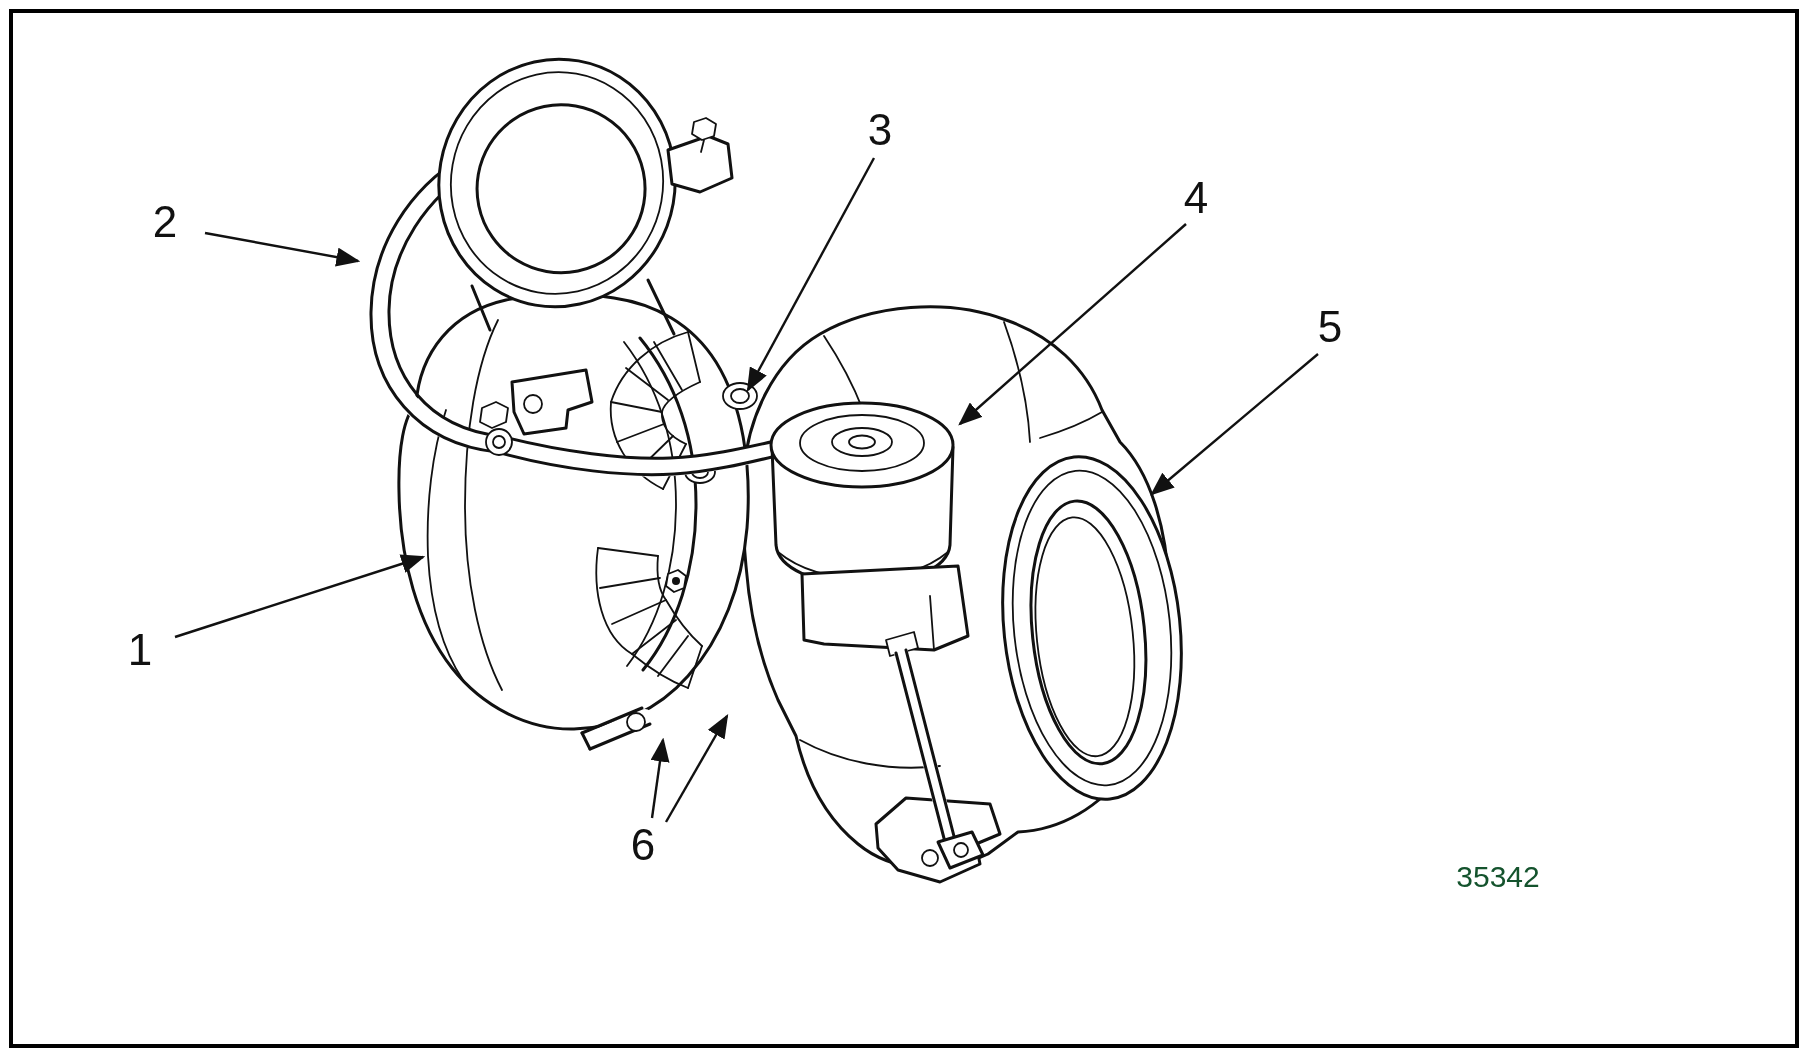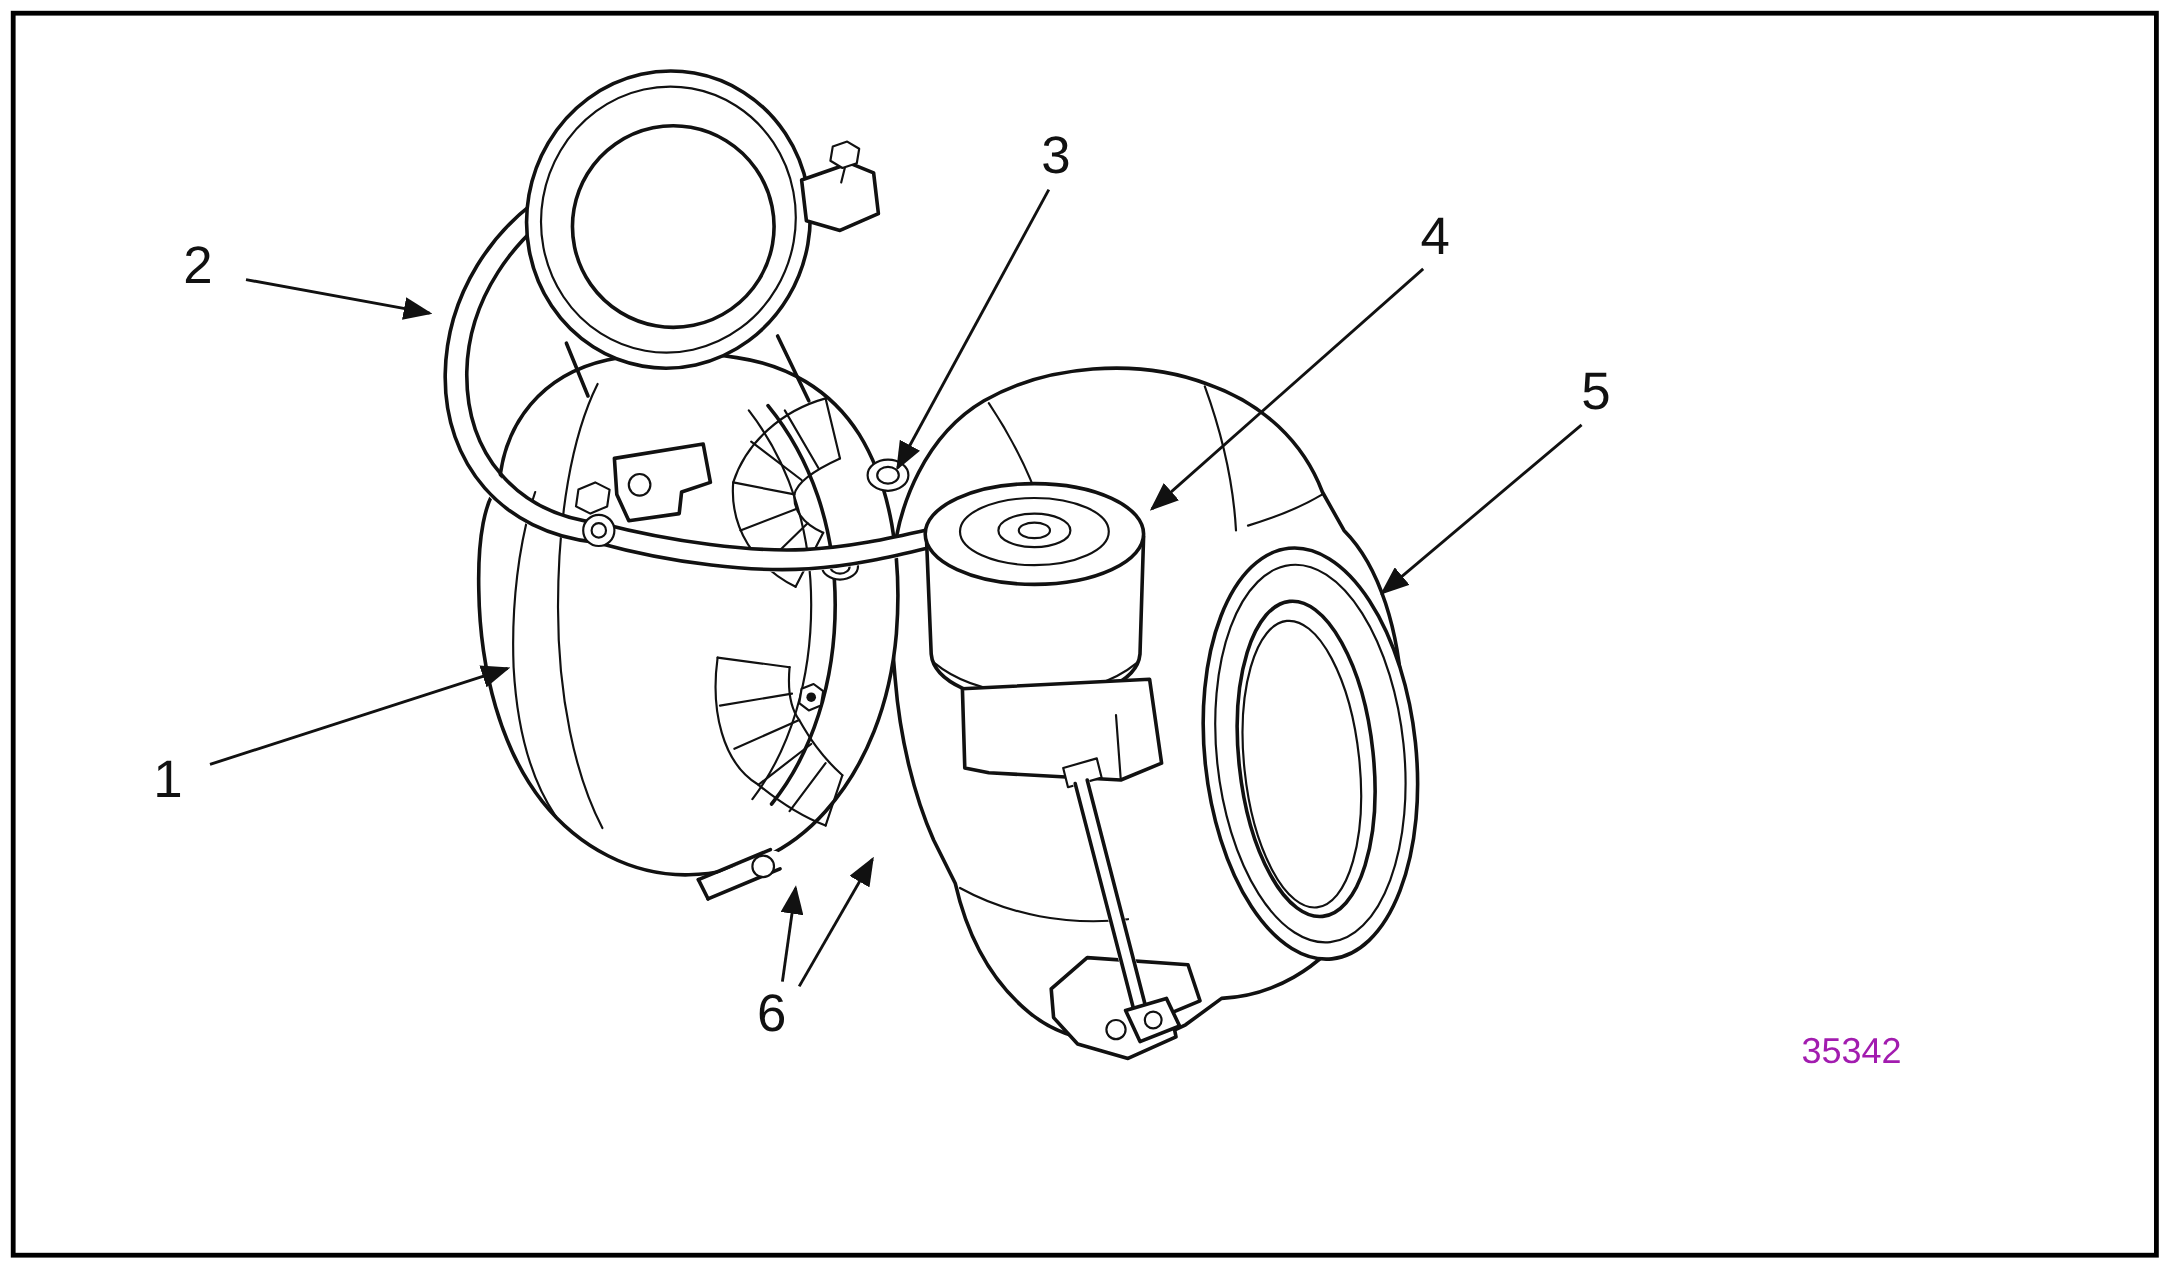--- a/index.html
+++ b/index.html
@@ -33,22 +33,21 @@
     position: absolute;
     transform: translate(-50%, -50%);
     font: 400 44px/1 "Liberation Sans", sans-serif;
     color: #111;
     user-select: none;
   }
   .fig-num {
     position: absolute;
     transform: translate(-50%, -50%);
     font: 400 30px/1 "Liberation Sans", sans-serif;
-    color: #a21caf;
-    margin-left: 45px;
+    color: #14532d;
   }
   #c1 { left: 140px;  top: 650px; }
   #c2 { left: 165px;  top: 222px; }
   #c3 { left: 880px;  top: 130px; }
   #c4 { left: 1196px; top: 198px; }
   #c5 { left: 1330px; top: 327px; }
   #c6 { left: 643px;  top: 845px; }
   #fig { left: 1498px; top: 877px; }
 </style>
 </head>

